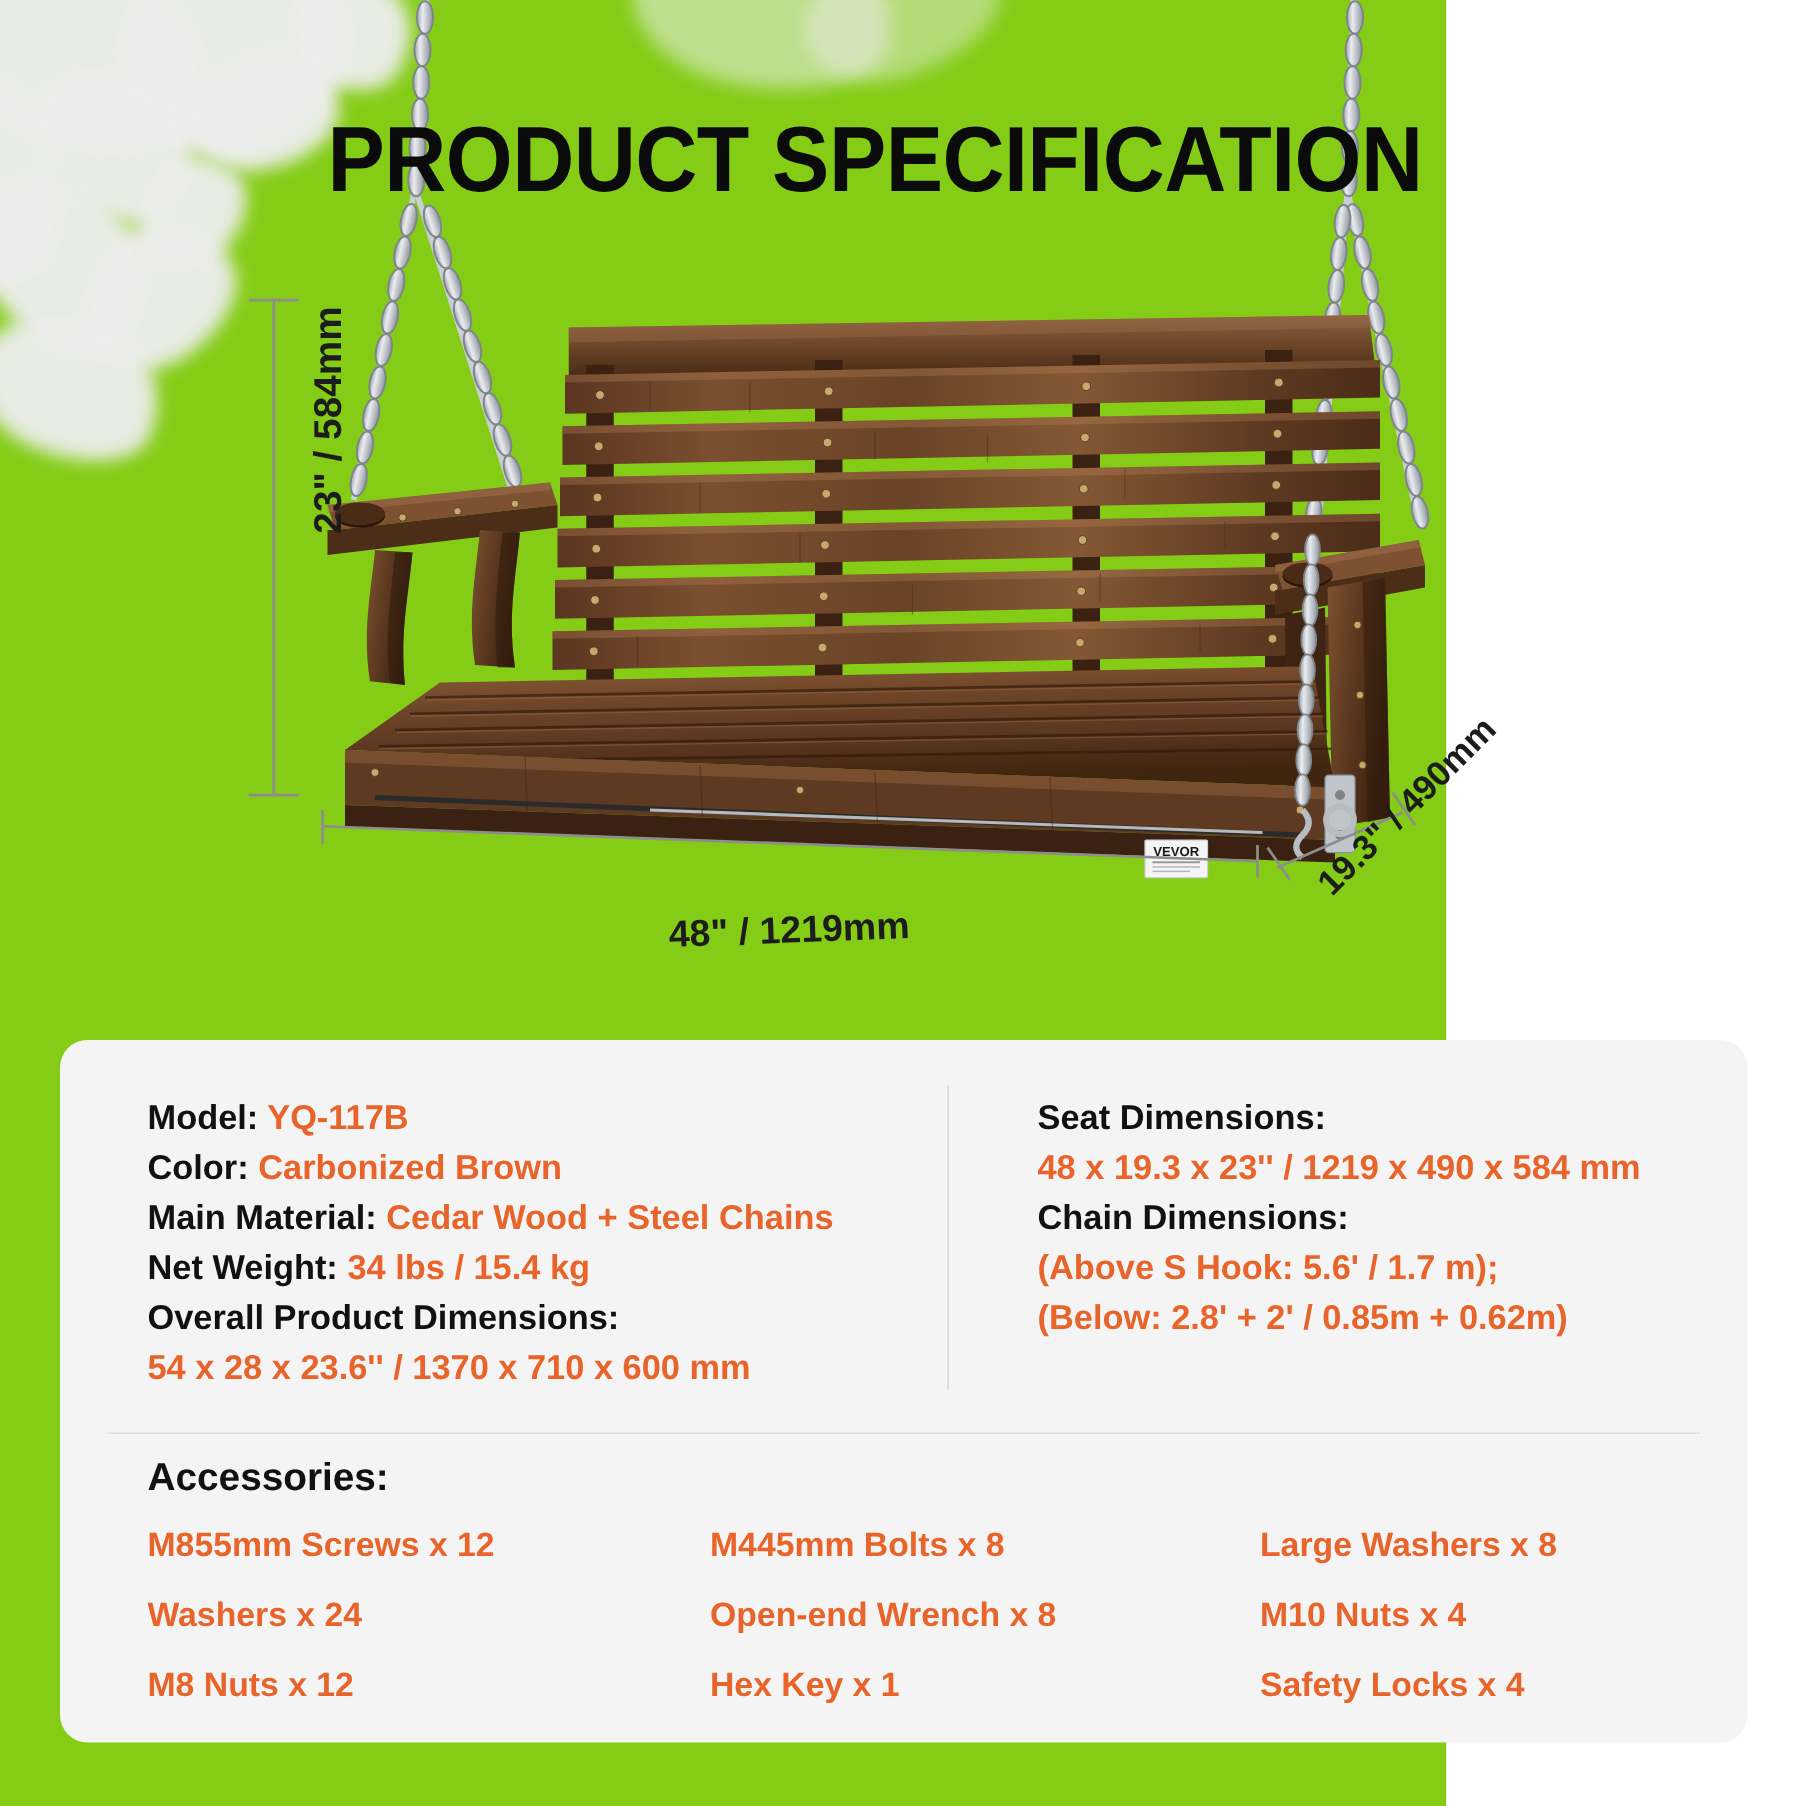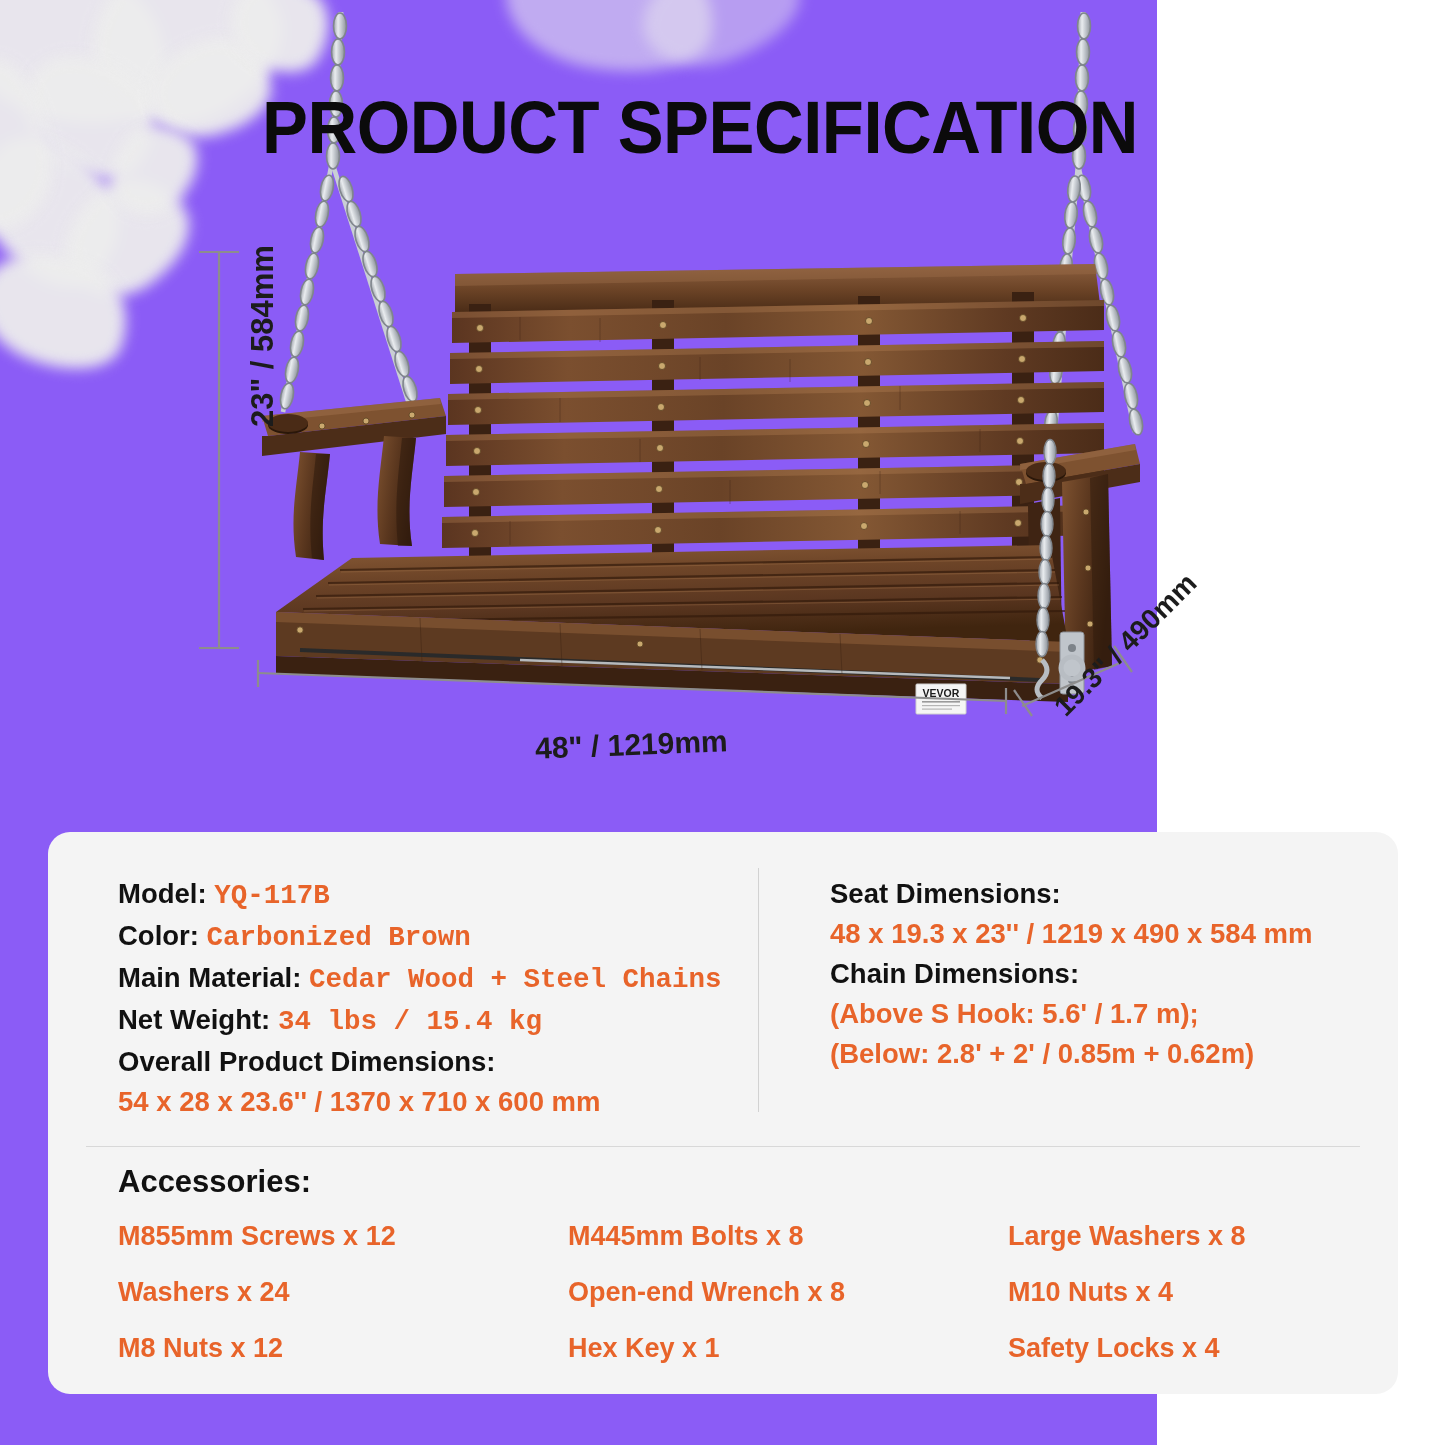--- a/index.html
+++ b/index.html
@@ -9,21 +9,21 @@
     height: 1445px;
     background: #ffffff;
     font-family: "Liberation Sans", sans-serif;
     overflow: hidden;
   }
 
   #page {
     position: relative;
     width: 1157px;
     height: 1445px;
-    background: #8b5cf6;
+    background: #84cc16;
   }
 
   
   .leaf-shadow-layer {
     position: absolute;
     top: 0; left: 0;
     width: 1445px; height: 420px;
     pointer-events: none;
     z-index: 1;
   }
@@ -51,21 +51,20 @@
     transform-origin: left top;
     white-space: nowrap;
   }
 
   
   .product-area {
     position: absolute;
     left: 0; top: 0;
     width: 1445px; height: 820px;
     z-index: 3;
-    margin-top: 12px;
   }
   .product-svg { position: absolute; left: 0; top: 0; }
 
   
   .dim-label {
     position: absolute;
     font-family: "Liberation Sans", sans-serif;
     font-weight: bold;
     color: #1c1c1c;
     white-space: nowrap;
@@ -126,21 +125,21 @@
     padding: 42px 0 0 72px;
   }
 
   .spec-line {
     font-size: 27.5px;
     line-height: 40px;
     font-weight: bold;
     color: #111111;
     white-space: nowrap;
   }
-  .spec-line .val { color: #e8642a; font-family: Liberation Mono, monospace; }
+  .spec-line .val { color: #e8642a; }
   .spec-line.orange { color: #e8642a; }
 
   .h-divider {
     position: absolute;
     left: 38px;
     top: 314px;
     width: 1274px;
     height: 1px;
     background: #d8d8d8;
   }

